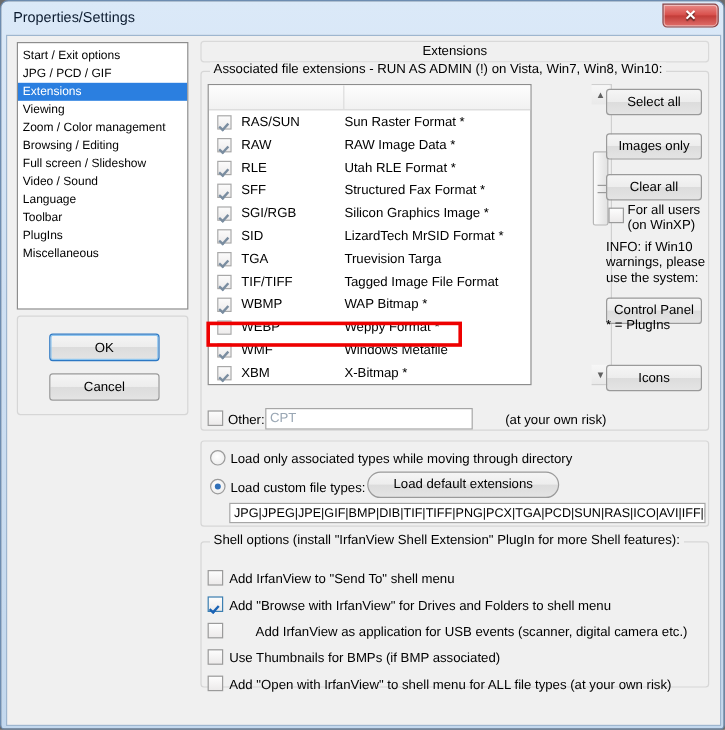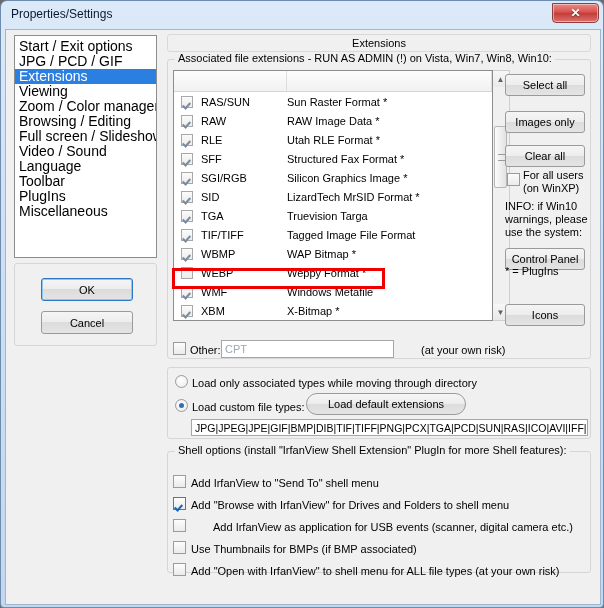--- a/index.html
+++ b/index.html
@@ -168,21 +168,21 @@
     left: 13px; top: 34px;
     width: 143px; height: 223px;
     padding: 3px 0 0 0;
     overflow: hidden;
   }
   .cat-item {
     position: relative;
     height: 15px;
     line-height: 15px;
     padding-left: 4px;
-    font-size: 14px;
+    font-size: 10px;
     white-space: nowrap;
     cursor: default;
   }
   .cat-item.selected {
     background: #2b7fe0;
     color: #fff;
   }
 
   #btn-group {
     left: 13px; top: 262px;
@@ -209,21 +209,21 @@
     left: 174px; top: 51px;
     background: #f0f0f0;
     padding: 0 3px;
     font-size: 11px;
     white-space: nowrap;
   }
 
   
   #ext-list {
     left: 172px; top: 69px;
-    width: 320px; height: 251px;
+    width: 270px; height: 251px;
     overflow: hidden;
   }
   #ext-head {
     position: absolute;
     left: 0; top: 0;
     width: 100%;
     height: 21px;
     box-sizing: border-box;
     background: linear-gradient(180deg,#fdfdfd 0%,#f1f1f1 100%);
     border-bottom: 1px solid #d5d5d5;

